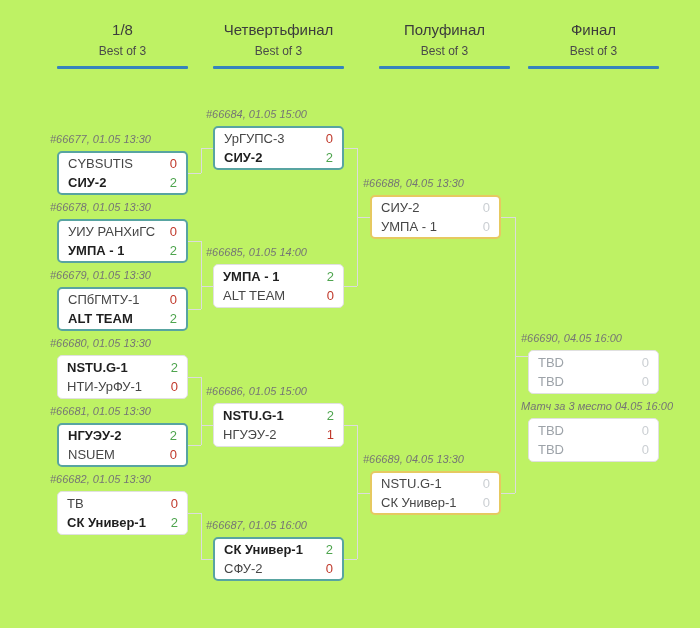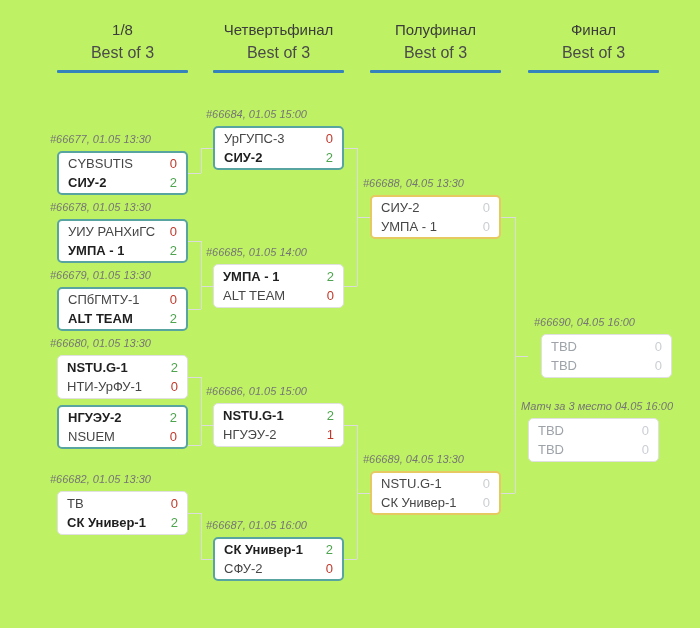--- a/index.html
+++ b/index.html
@@ -2,21 +2,21 @@
 <html><head>
 <meta charset="utf-8">
 <style>
   html,body { margin:0; padding:0; background:#ffffff; }
   body { font-family:"Liberation Sans","DejaVu Sans",sans-serif; }
   .bracket { position:relative; width:700px; height:628px; background:#bef264; overflow:hidden; }
 
   
   .round-header { position:absolute; top:21px; width:131px; text-align:center; }
   .round-title { font-size:15px; color:#3c3c3c; line-height:17px; }
-  .round-sub { font-size:16px; color:#4a4a4a; margin-top:6px; }
+  .round-sub { font-size:12px; color:#4a4a4a; margin-top:6px; }
   .round-line { height:3px; background:#3583bd; margin-top:8px; border-radius:1px; }
 
   
   .line { position:absolute; background:#dcdcdc; }
 
   
   .match { position:absolute; width:140px; cursor:pointer; }
   .match-label { font-size:11px; color:#757575; height:13px; line-height:13px; margin-bottom:5px; white-space:nowrap;font-style:italic; }
   .match-box { margin-left:7px; width:131px; height:44px; background:#fff; border:1px solid #e0e0e0;
                border-radius:5px; box-sizing:border-box; display:flex; flex-direction:column;
@@ -41,21 +41,21 @@
   <div class="round-header" style="left:57px">
     <div class="round-title">1/8</div>
     <div class="round-sub">Best of 3</div>
     <div class="round-line"></div>
   </div>
   <div class="round-header" style="left:213px">
     <div class="round-title">Четвертьфинал</div>
     <div class="round-sub">Best of 3</div>
     <div class="round-line"></div>
   </div>
-  <div class="round-header" style="left:370px">
+  <div class="round-header" style="left:379px">
     <div class="round-title">Полуфинал</div>
     <div class="round-sub">Best of 3</div>
     <div class="round-line"></div>
   </div>
   <div class="round-header" style="left:528px">
     <div class="round-title">Финал</div>
     <div class="round-sub">Best of 3</div>
     <div class="round-line"></div>
   </div>
 
@@ -134,20 +134,21 @@
             <span class="team-name">NSTU.G-1</span>
             <span class="team-score">2</span>
           </div>
           <div class="team-row loss">
             <span class="team-name">НТИ-УрФУ-1</span>
             <span class="team-score">0</span>
           </div>
         </div>
       </div>
       <div class="match" style="left: 50px; top: 405px;">
+        <div class="match-label">#66681, 01.05 13:30</div>
         <div class="match-box teal">
           <div class="team-row win">
             <span class="team-name">НГУЭУ-2</span>
             <span class="team-score">2</span>
           </div>
           <div class="team-row loss">
             <span class="team-name">NSUEM</span>
             <span class="team-score">0</span>
           </div>
         </div>
@@ -236,21 +237,21 @@
           <div class="team-row pending">
             <span class="team-name">NSTU.G-1</span>
             <span class="team-score">0</span>
           </div>
           <div class="team-row pending">
             <span class="team-name">СК Универ-1</span>
             <span class="team-score">0</span>
           </div>
         </div>
       </div>
-      <div class="match" style="left: 521px; top: 316px; margin-left: 13px;">
+      <div class="match" style="left: 521px; top: 332px;">
         <div class="match-label">#66690, 04.05 16:00</div>
         <div class="match-box gray">
           <div class="team-row tbd">
             <span class="team-name">TBD</span>
             <span class="team-score">0</span>
           </div>
           <div class="team-row tbd">
             <span class="team-name">TBD</span>
             <span class="team-score">0</span>
           </div>

